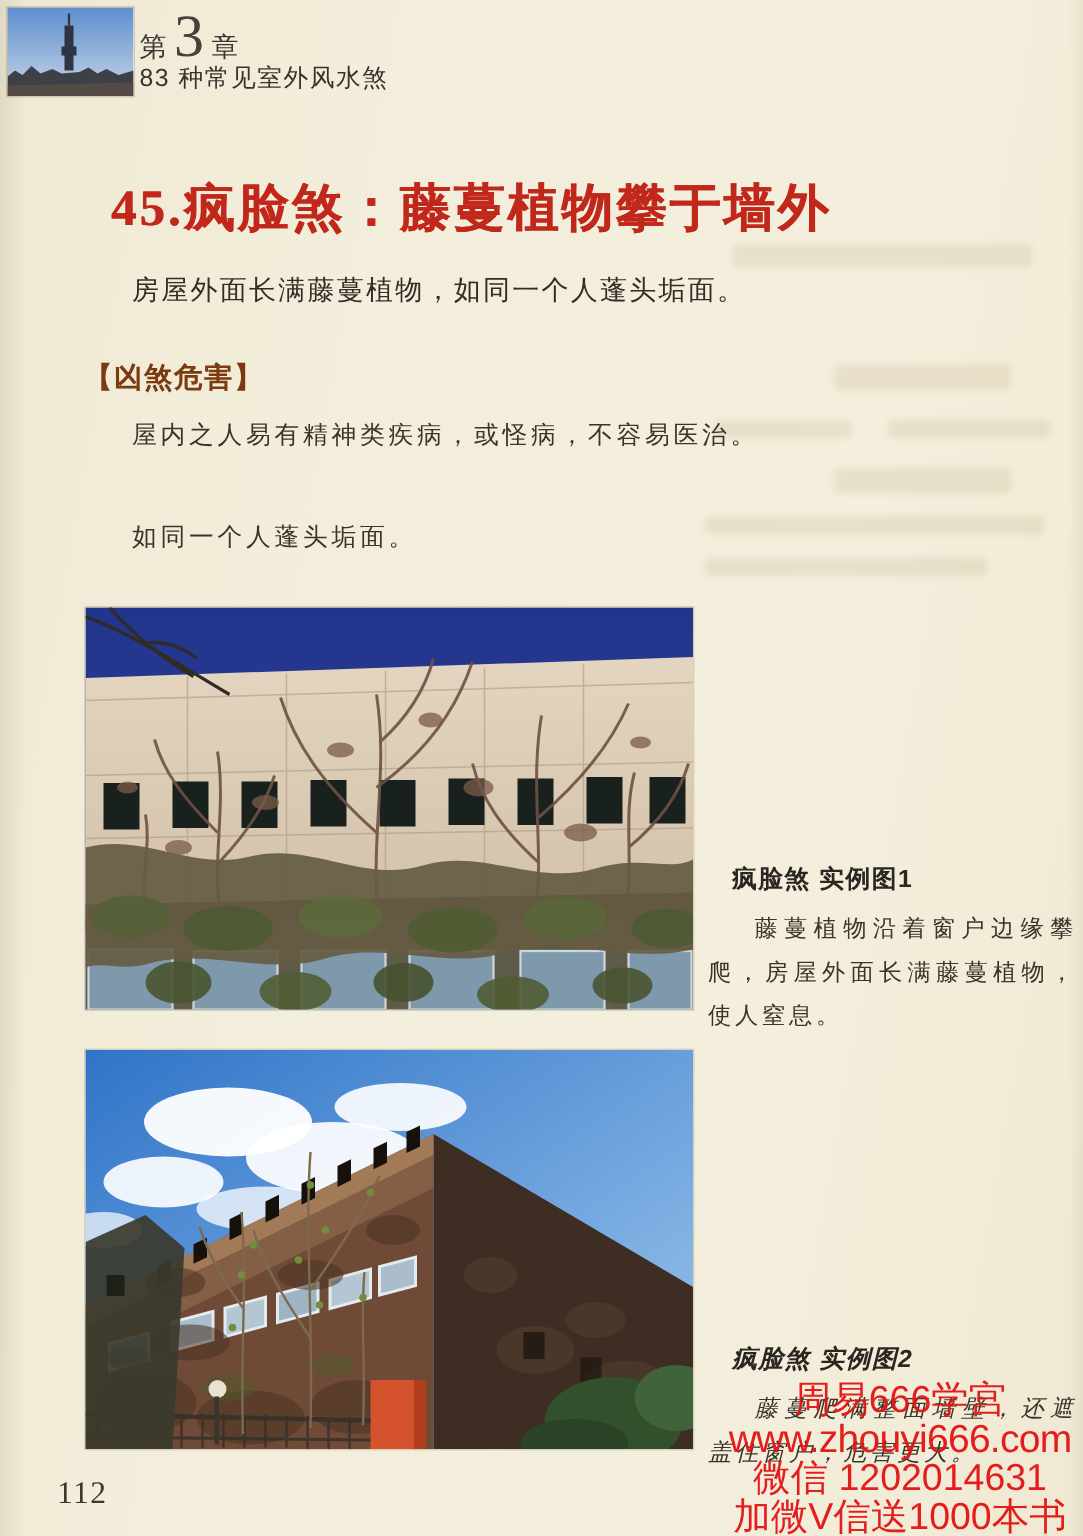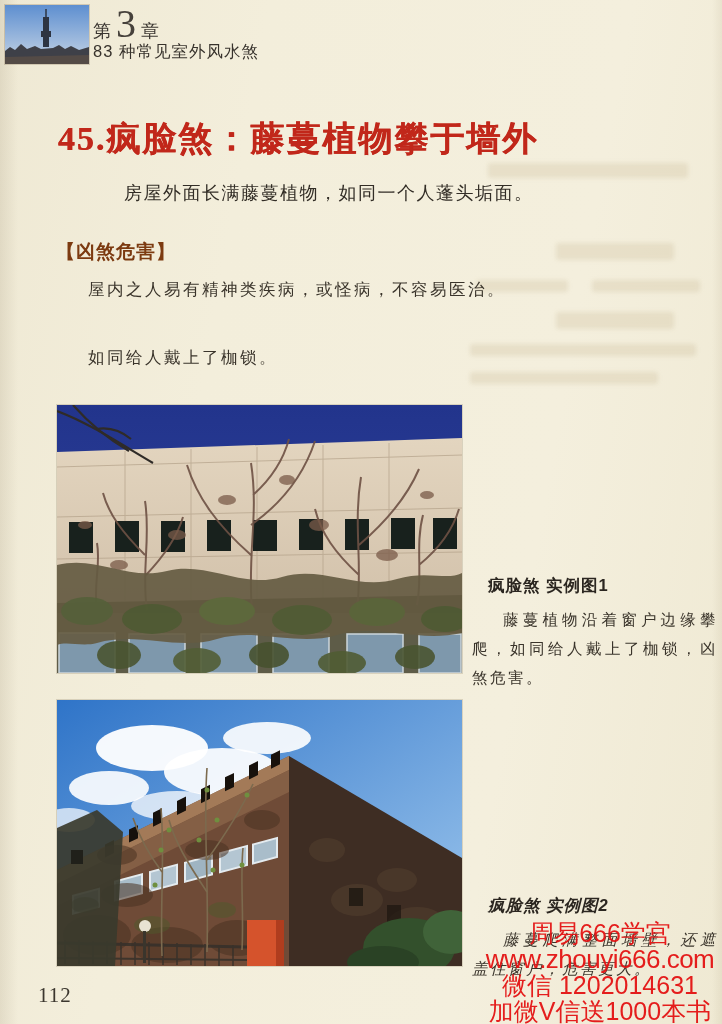--- a/index.html
+++ b/index.html
@@ -22,25 +22,25 @@
     box-shadow:0 0 0 1px rgba(120,100,70,.25);}
   .chapter-thumb svg{display:block;width:100%;height:100%;}
   .chapter-line{position:absolute;left:93px;top:6px;display:flex;align-items:baseline;gap:5px;
     font-family:"Liberation Sans","DejaVu Sans",sans-serif;color:#3b3631;}
   .chapter-prefix,.chapter-suffix{font-size:18px;}
   .chapter-number{font-family:"Liberation Serif",serif;font-size:40px;line-height:.9;color:#46413b;}
   .chapter-subtitle{position:absolute;left:93px;top:41px;font-size:16.5px;letter-spacing:1px;
     font-family:"Liberation Sans","DejaVu Sans",sans-serif;color:#37322c;}
 
   
-  .page-title{position:absolute;left:0;top:93px;width:596px;text-align:center;
+  .page-title{position:absolute;left:16px;top:93px;width:596px;text-align:center;
     font-size:34px;font-weight:bold;letter-spacing:2px;color:#c1271a;
     font-family:"Liberation Serif","DejaVu Serif",serif;
     text-shadow:.6px 0 0 #c1271a;}
-  .intro{position:absolute;left:88px;top:163px;font-size:18px;letter-spacing:1.5px;color:#322d26;margin-left:36px;}
+  .intro{position:absolute;left:88px;top:163px;font-size:18px;letter-spacing:1.5px;color:#322d26;}
 
   
   .section-heading{position:absolute;left:56px;font-size:19px;font-weight:bold;color:#7c3a10;
     font-family:"Liberation Sans","DejaVu Sans",sans-serif;letter-spacing:1px;}
   .sh-1{top:239px}.sh-2{top:310px}
   .section-body{position:absolute;left:88px;font-size:16.5px;letter-spacing:2.5px;color:#3a342b;}
   .sb-1{top:279px}.sb-2{top:347px}
 
   
   .photo{position:absolute;left:57px;width:405px;box-shadow:0 0 0 1px rgba(110,95,65,.2);}
@@ -106,21 +106,21 @@
     <span class="chapter-number">3</span>
     <span class="chapter-suffix">章</span>
   </div>
   <div class="chapter-subtitle">83 种常见室外风水煞</div>
 
   <h1 class="page-title">45.疯脸煞：藤蔓植物攀于墙外</h1>
   <p class="intro">房屋外面长满藤蔓植物，如同一个人蓬头垢面。</p>
 
   <div class="section-heading sh-1">【凶煞危害】</div>
   <div class="section-body sb-1">屋内之人易有精神类疾病，或怪病，不容易医治。</div>
-  <div class="section-body sb-2">如同给人戴上了枷锁。</div>
+  <div class="section-body sb-2">如同一个人蓬头垢面。</div>
 
   <div class="photo photo-1">
     <svg viewBox="0 0 405 268" preserveAspectRatio="none">
       <defs>
         <linearGradient id="p1sky" x1="0" y1="0" x2="0" y2="1">
           <stop offset="0" stop-color="#22348c"></stop>
             <stop offset="1" stop-color="#32459e"></stop>
         </linearGradient>
         <linearGradient id="p1wall" x1="0" y1="0" x2="0" y2="1">
           <stop offset="0" stop-color="#e3d5bf"></stop>
@@ -197,21 +197,21 @@
       <g stroke="#2f2b27" stroke-width="2.2" fill="none">
         <path d="M0,6 C32,18 62,38 96,58"></path>
         <path d="M16,0 C30,16 48,32 72,46"></path>
         <path d="M40,24 C52,22 64,26 74,34"></path>
       </g>
     </svg>
   </div>
 
   <div class="caption caption-1">
     <div class="caption-title">疯脸煞 实例图1</div>
-    <div class="caption-body">藤蔓植物沿着窗户边缘攀爬，如同给人戴上了枷锁，凶煞危害。</div>
+    <div class="caption-body">藤蔓植物沿着窗户边缘攀爬，房屋外面长满藤蔓植物，使人窒息。</div>
   </div>
 
   <div class="photo photo-2">
     <svg viewBox="0 0 405 266" preserveAspectRatio="none">
       <defs>
         <linearGradient id="p2sky" x1="0" y1="0" x2="1" y2="1">
           <stop offset="0" stop-color="#2f74c8"></stop>
             <stop offset="1" stop-color="#9fc8ee"></stop>
         </linearGradient>
       </defs>

